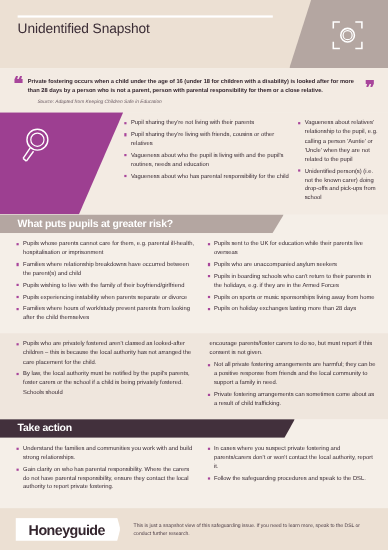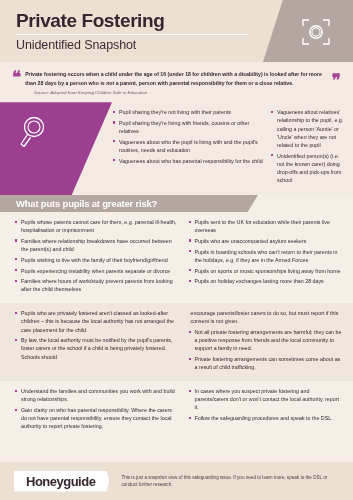--- a/index.html
+++ b/index.html
@@ -114,21 +114,20 @@
   }
 </style>
 <style>li.nobullet::before{display:none !important;}</style></head>
 <body>
 
 <div class="page">
 
   <div class="header">
     <div class="header-shape"></div>
     <div class="header-text">
-      <div class="header-title">Private Fostering</div>
       <div class="header-rule"></div>
       <div class="header-sub">Unidentified Snapshot</div>
     </div>
     <div class="cam-icon">
       <svg width="30" height="30" viewBox="0 0 30 30" fill="none" stroke="#ffffff" stroke-width="1.4">
         <path d="M2 9 V3 H8"></path>
           <path d="M22 3 H28 V9"></path>
         <path d="M28 21 V27 H22"></path>
           <path d="M8 27 H2 V21"></path>
         <circle cx="15" cy="15" r="6.2"></circle>
@@ -211,20 +210,21 @@
           <div class="col">
             <ul class="b">
               <li class="nb nobullet" style="list-style: none; padding-left: 3px;">encourage parents/foster carers to do so, but must report if this consent is not given.</li>
               <li>Not all private fostering arrangements are harmful; they can be a positive response from friends and the local community to support a family in need.</li>
               <li>Private fostering arrangements can sometimes come about as a result of child trafficking.</li>
             </ul>
           </div>
         </div>
       </div>
       <div>
+        <div class="sec-head dark">Take action</div>
         <div class="two-col">
           <div class="col">
             <ul class="b">
               <li>Understand the families and communities you work with and build strong relationships.</li>
               <li>Gain clarity on who has parental responsibility. Where the carers do not have parental responsibility, ensure they contact the local authority to report private fostering.</li>
             </ul>
           </div>
           <div class="col">
             <ul class="b">
               <li>In cases where you suspect private fostering and parents/carers don't or won't contact the local authority, report it.</li>

